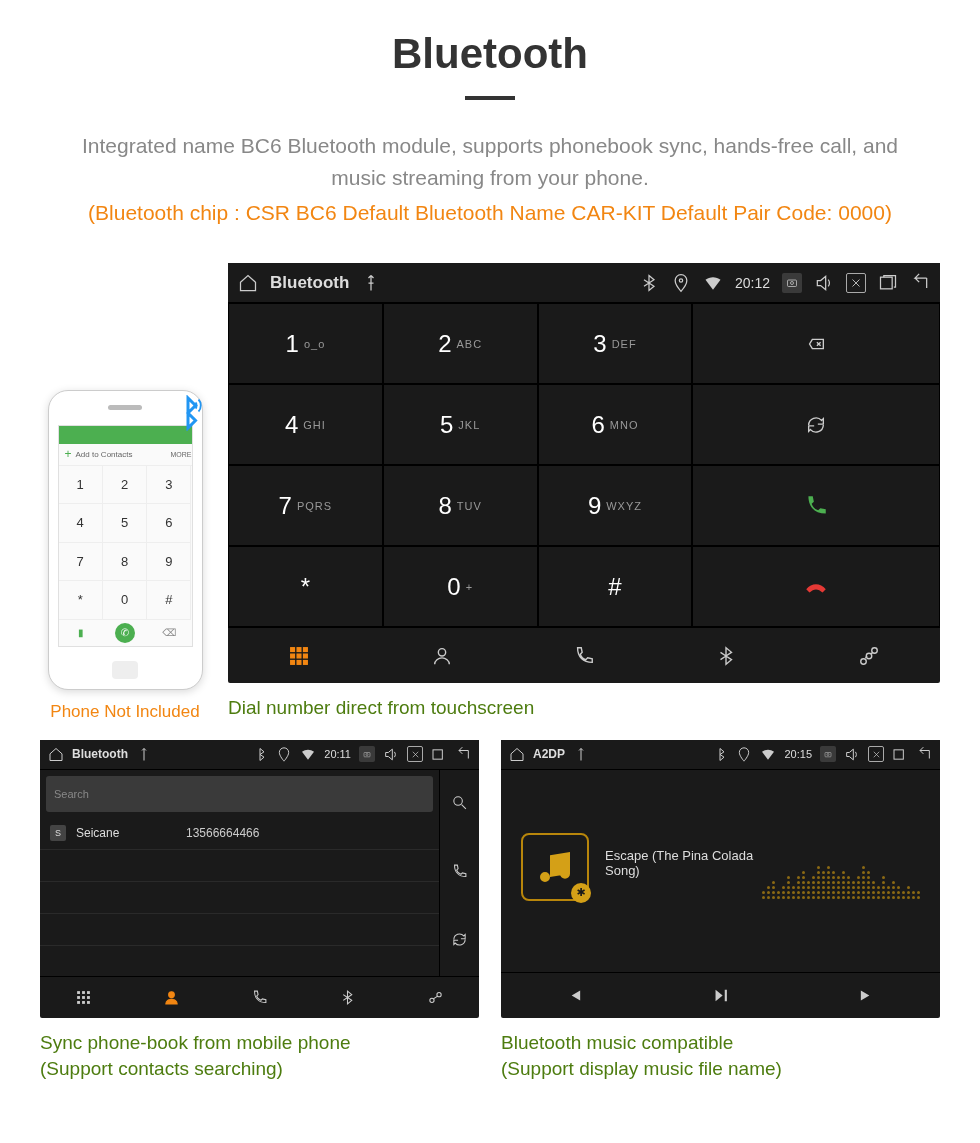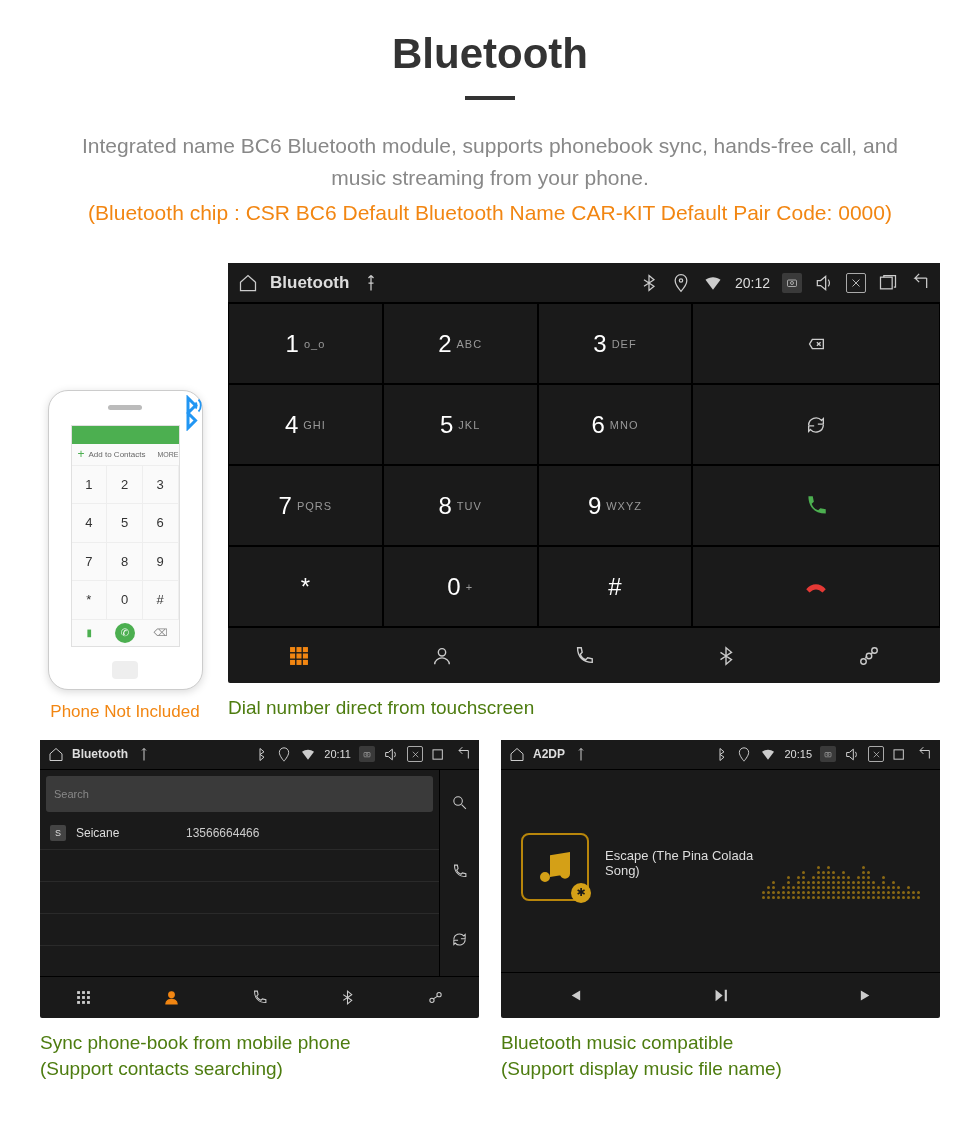--- a/index.html
+++ b/index.html
@@ -4,21 +4,21 @@
 <style>
 *{margin:0;padding:0;box-sizing:border-box;font-family:Arial,Helvetica,sans-serif}
 body{width:980px;height:1143px;background:#fff;overflow:hidden}
 .page{width:100%;padding:30px 20px 0}
 .title{text-align:center;font-size:42px;font-weight:700;color:#333}
 .title-underline{width:50px;height:4px;background:#333;margin:18px auto 30px}
 .desc{text-align:center;color:#888;font-size:21px;line-height:1.5;padding:0 40px}
 .specs{text-align:center;color:#f28612;font-size:21px;margin:8px 0 38px}
 .row1{display:flex;align-items:flex-end;gap:18px;padding:0 20px}
 .phone-col{width:170px;display:flex;flex-direction:column;align-items:center}
-.phone{width:155px;height:300px;background:#fff;border-radius:20px;border:1px solid #ccc;box-shadow:0 2px 8px rgba(0,0,0,.15);position:relative;padding:34px 22px 42px;margin-top:60px}
+.phone{width:155px;height:300px;background:#fff;border-radius:20px;border:1px solid #ccc;box-shadow:0 2px 8px rgba(0,0,0,.15);position:relative;padding:34px 9px 42px;margin-top:60px}
 .phone::before{content:"";position:absolute;top:14px;left:50%;transform:translateX(-50%);width:34px;height:5px;background:#bbb;border-radius:3px}
 .phone::after{content:"";position:absolute;bottom:10px;left:50%;transform:translateX(-50%);width:26px;height:18px;background:#eee;border-radius:4px}
 .phone-screen{width:100%;height:100%;background:#fafafa;border:1px solid #e0e0e0;display:flex;flex-direction:column}
 .phone-top{height:18px;background:#4CAF50}
 .phone-add{height:22px;border-bottom:1px solid #eee;font-size:8px;color:#666;display:flex;align-items:center;padding-left:6px}
 .phone-add::before{content:"+";color:#4CAF50;font-size:12px;margin-right:4px}
 .phone-keys{flex:1;display:grid;grid-template-columns:repeat(3,1fr)}
 .pk{display:flex;align-items:center;justify-content:center;font-size:13px;color:#333;border-right:1px solid #eee;border-bottom:1px solid #eee}
 .phone-bottom{height:26px;display:flex;align-items:center;justify-content:space-around}
 .pb-icon{width:20px;height:20px;border-radius:50%;display:flex;align-items:center;justify-content:center;font-size:10px}

